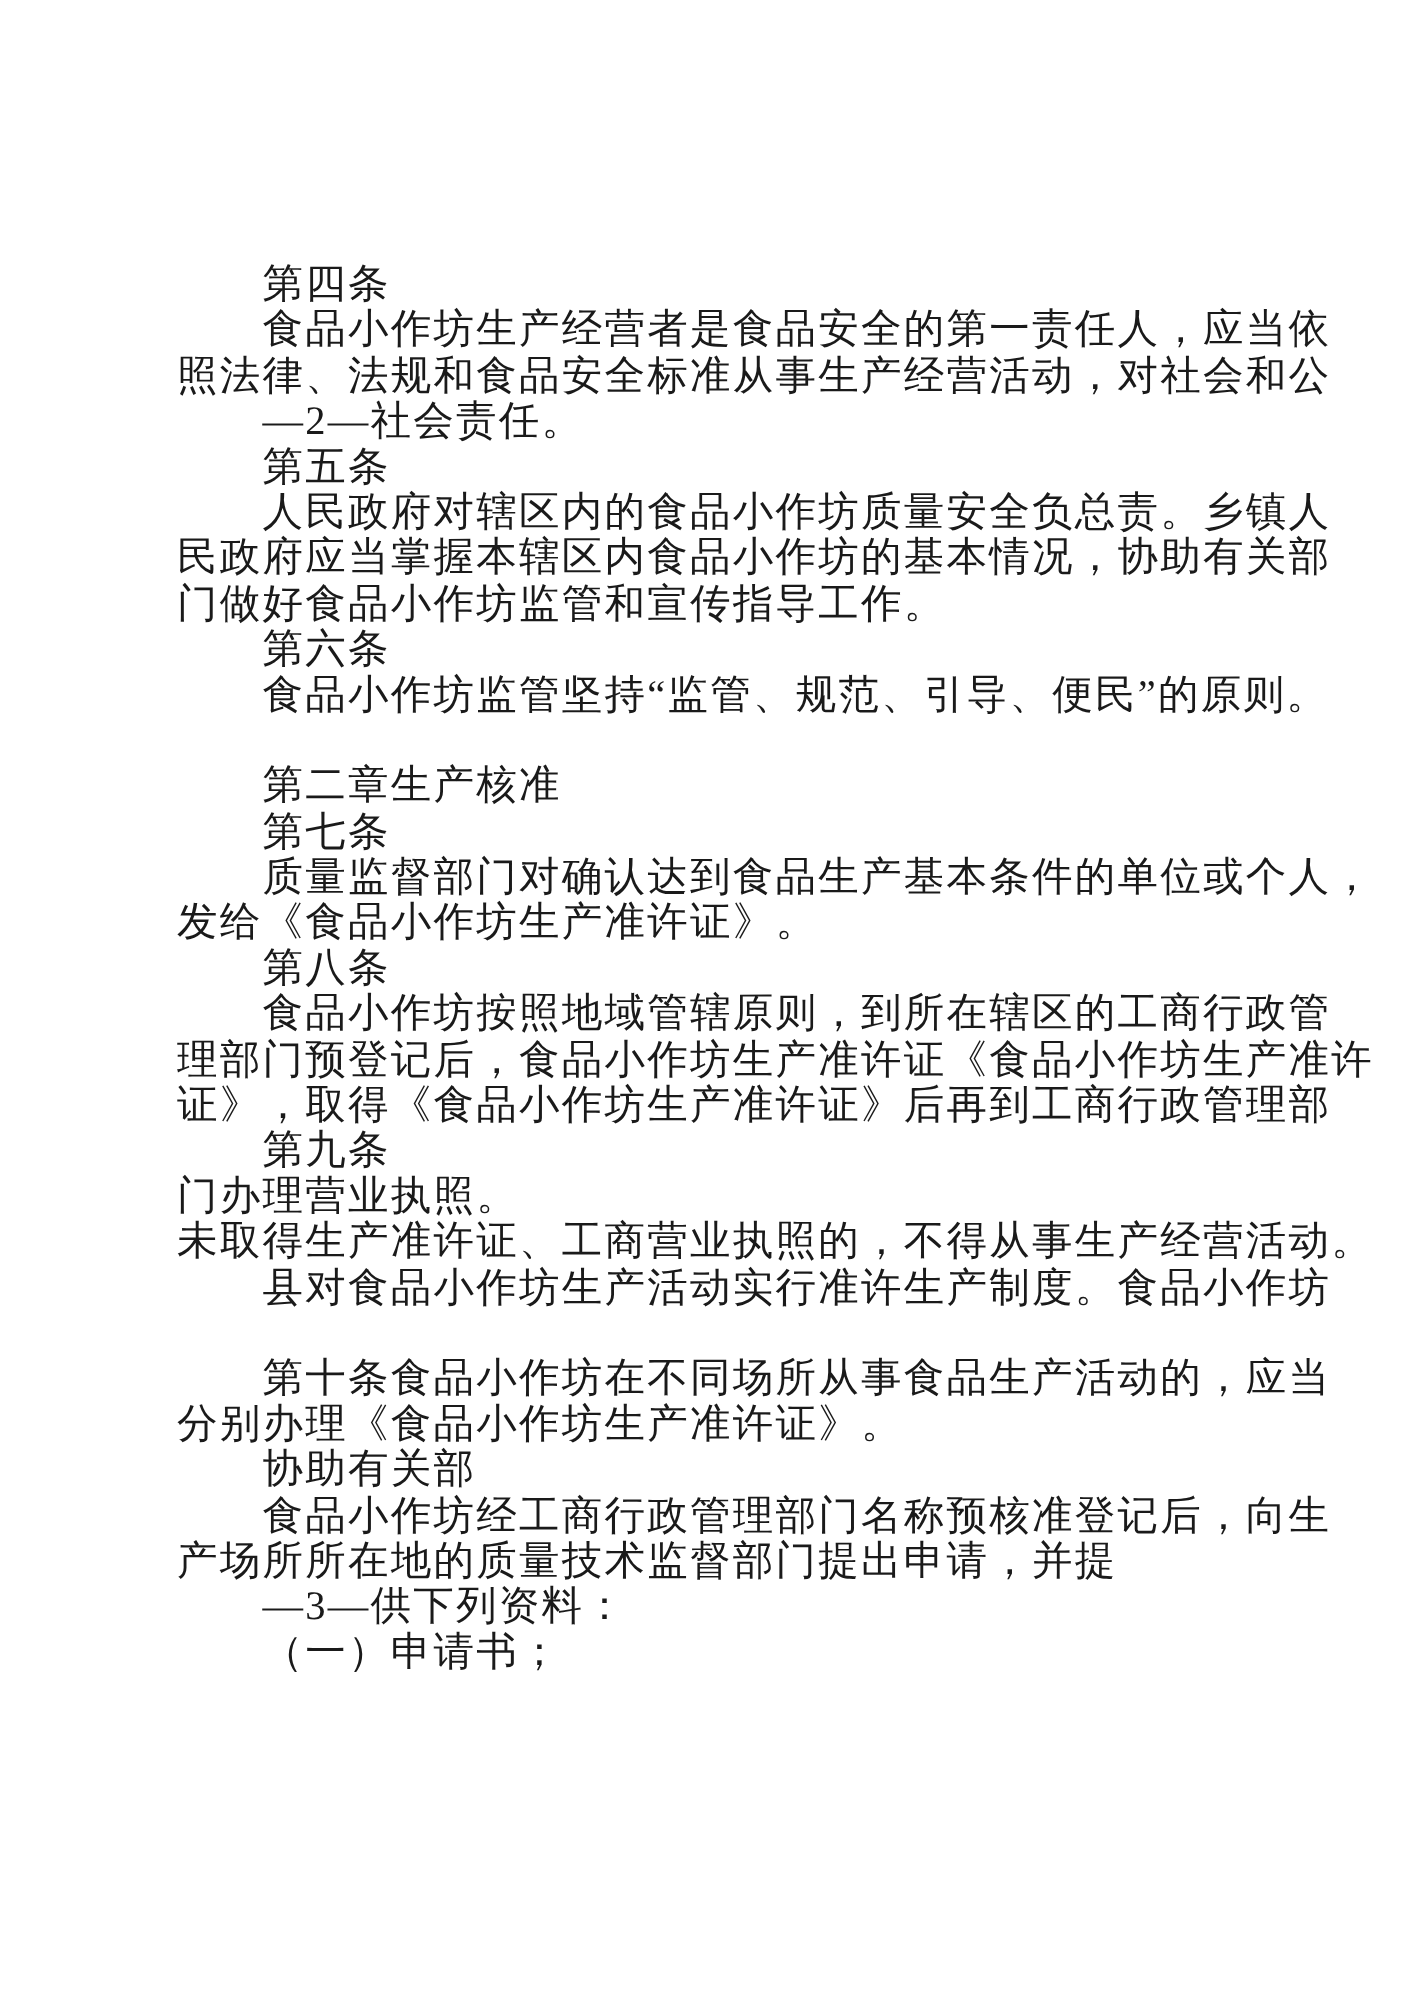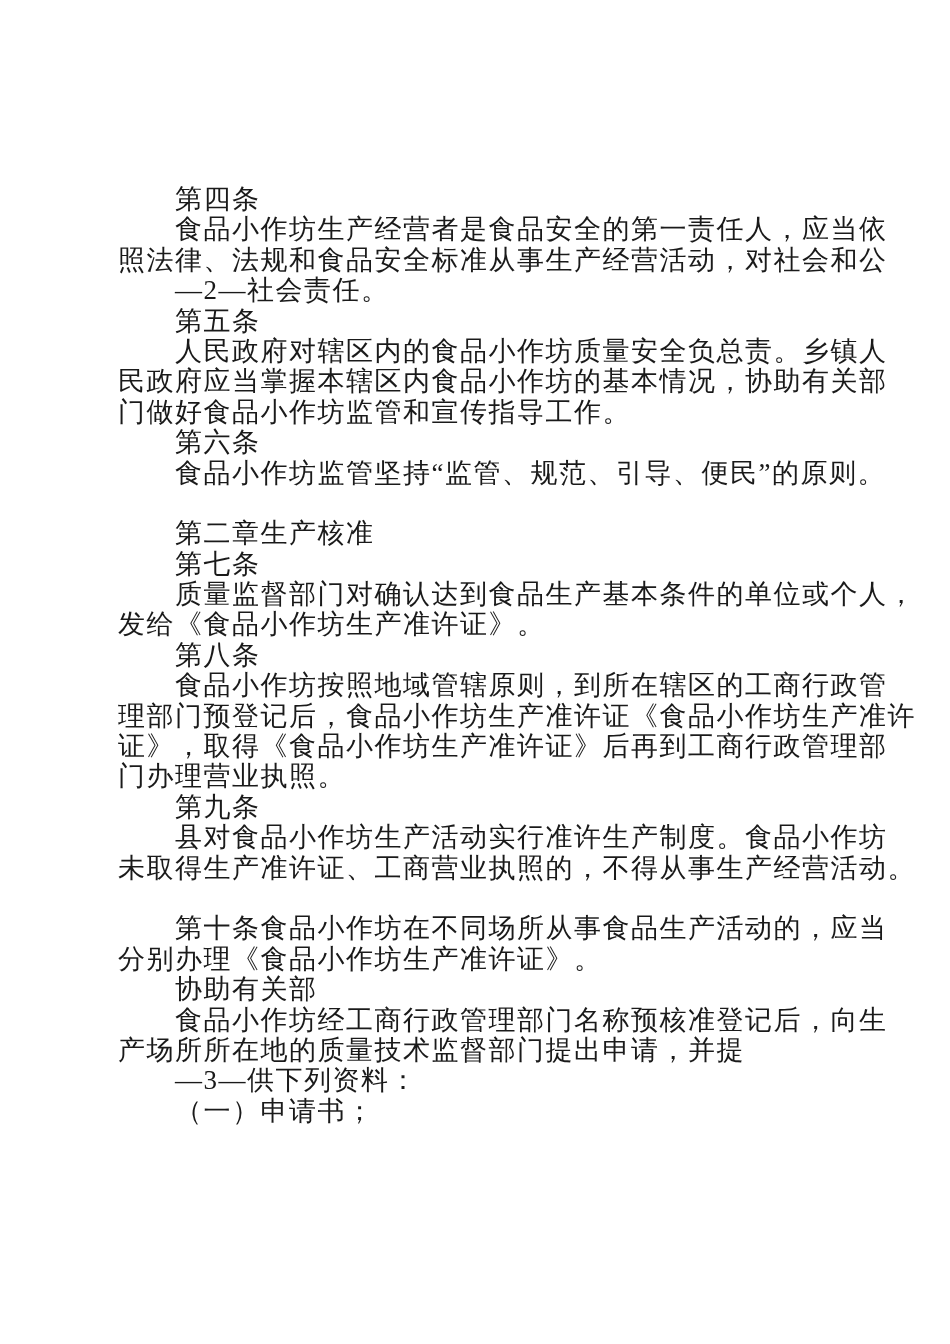--- a/index.html
+++ b/index.html
@@ -9,21 +9,21 @@
   }
   .page {
     position: relative;
     width: 950px;
     height: 1344px;
     background: #ffffff;
     overflow: hidden;
   }
   .doc-text {
     position: absolute;
-    top: 184px;
+    top: 174px;
     left: 118px;
     width: 800px;
     font-family: "Liberation Serif", serif;
     font-size: 27px;
     letter-spacing: 1.5px;
     color: #1a1a1a;
     font-weight: 400;
   }
   .line {
     height: 30.4px;
@@ -51,24 +51,24 @@
       <div class="line indent">食品小作坊监管坚持“监管、规范、引导、便民”的原则。</div>
       <div class="line"></div>
       <div class="line indent">第二章生产核准</div>
       <div class="line indent">第七条</div>
       <div class="line indent">质量监督部门对确认达到食品生产基本条件的单位或个人，</div>
       <div class="line">发给《食品小作坊生产准许证》。</div>
       <div class="line indent">第八条</div>
       <div class="line indent">食品小作坊按照地域管辖原则，到所在辖区的工商行政管</div>
       <div class="line">理部门预登记后，食品小作坊生产准许证《食品小作坊生产准许</div>
       <div class="line">证》，取得《食品小作坊生产准许证》后再到工商行政管理部</div>
+      <div class="line indent">第九条</div>
       <div class="line">门办理营业执照。</div>
-      <div class="line indent">第九条</div>
+      <div class="line">未取得生产准许证、工商营业执照的，不得从事生产经营活动。</div>
       <div class="line indent">县对食品小作坊生产活动实行准许生产制度。食品小作坊</div>
-      <div class="line">未取得生产准许证、工商营业执照的，不得从事生产经营活动。</div>
       <div class="line"></div>
       <div class="line indent">第十条食品小作坊在不同场所从事食品生产活动的，应当</div>
       <div class="line">分别办理《食品小作坊生产准许证》。</div>
       <div class="line indent">协助有关部</div>
       <div class="line indent">食品小作坊经工商行政管理部门名称预核准登记后，向生</div>
       <div class="line">产场所所在地的质量技术监督部门提出申请，并提</div>
       <div class="line indent">—3—供下列资料：</div>
       <div class="line indent">（一）申请书；</div>
     </div>
 </div>

